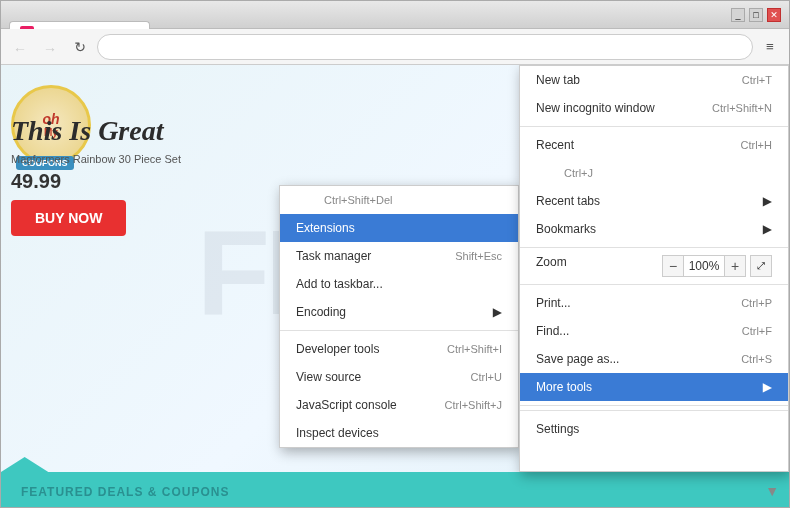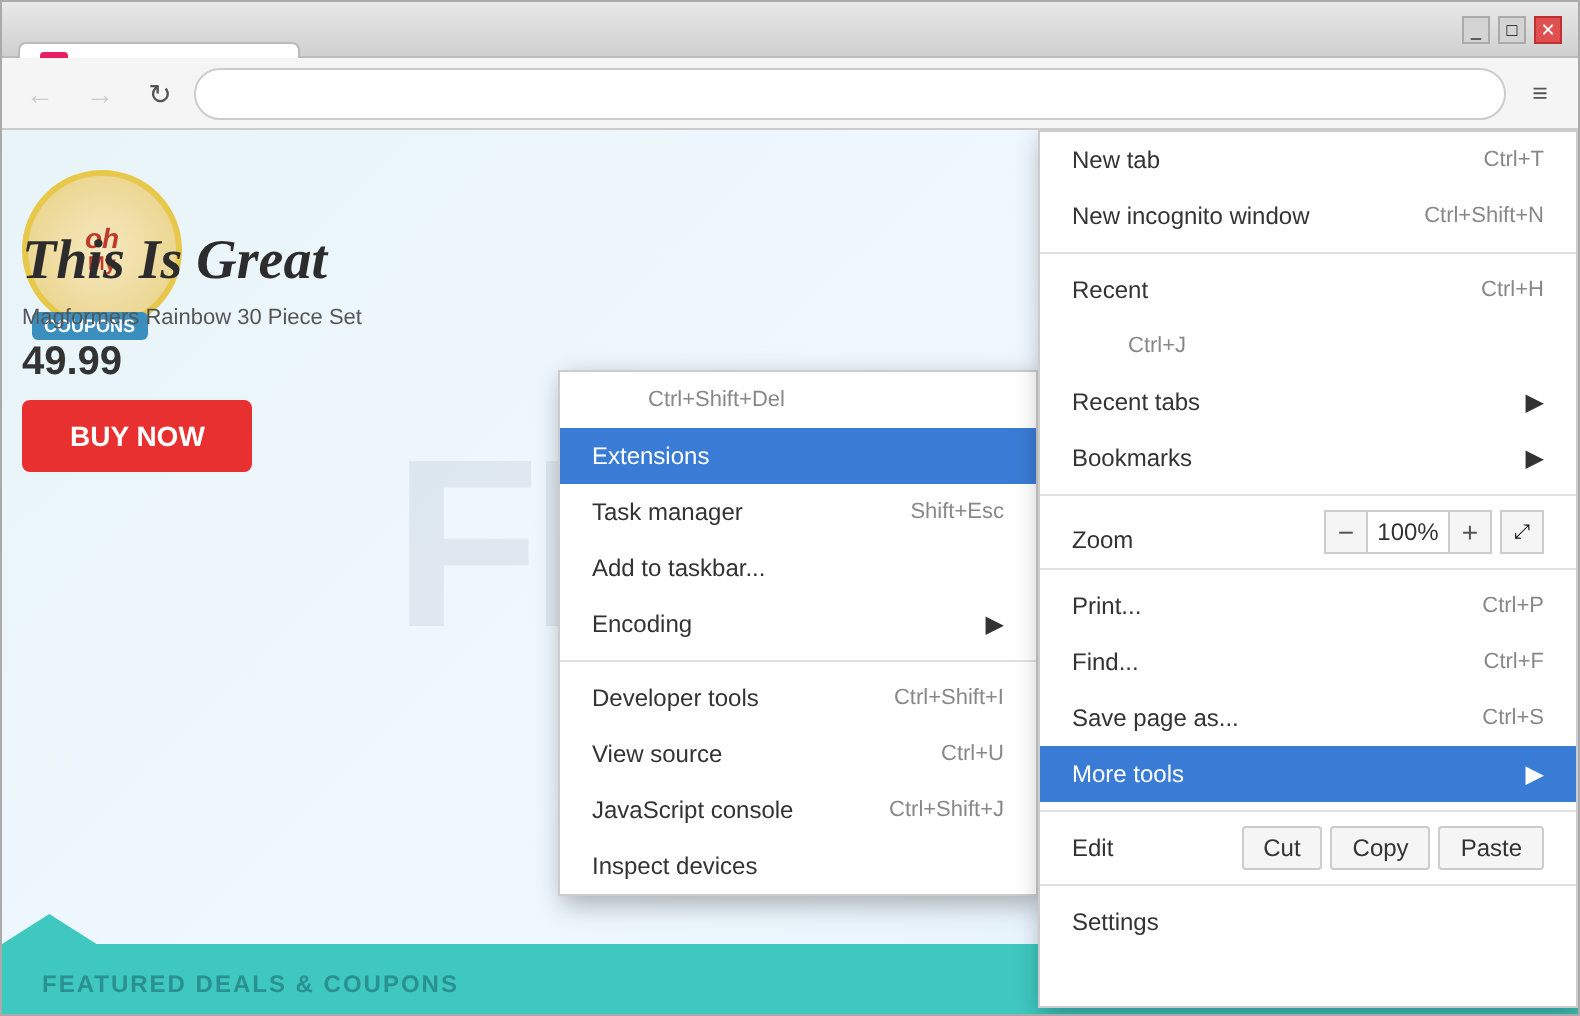--- a/index.html
+++ b/index.html
@@ -226,21 +226,21 @@
     }
     .menu-item.highlighted { background: #3a7bd5; color: white; }
     .menu-item .label { flex: 1; }
     .menu-item .shortcut { color: #888; font-size: 11px; margin-left: 28px; }
     .menu-item .arrow { margin-left: auto; }
     .menu-separator { height: 1px; background: #e0e0e0; margin: 4px 0; }
 
     
     .zoom-row {
       display: flex;
-      align-items: flex-end;
+      align-items: flex-start;
       padding: 3px 16px;
       min-height: 28px;
     }
     .zoom-label { flex: 1; color: #333; }
     .zoom-btn {
       width: 22px; height: 22px;
       border: 1px solid #ccc;
       background: #f5f5f5;
       cursor: pointer;
       font-size: 14px;
@@ -436,26 +436,20 @@
         <div class="menu-item">
           <span class="label">Save page as...</span>
           <span class="shortcut">Ctrl+S</span>
         </div>
         <div class="menu-item highlighted">
           <span class="label">More tools</span>
           <span class="arrow">▶</span>
         </div>
         <div class="menu-separator"></div>
 
-        <div class="edit-row">
-          <span class="edit-label">Edit</span>
-          <button class="edit-btn">Cut</button>
-          <button class="edit-btn">Copy</button>
-          <button class="edit-btn">Paste</button>
-        </div>
         <div class="menu-separator"></div>
         <div class="menu-item">
           <span class="label">Settings</span>
         </div>
         <div class="menu-item">
           
         </div>
 
       </div>
 

